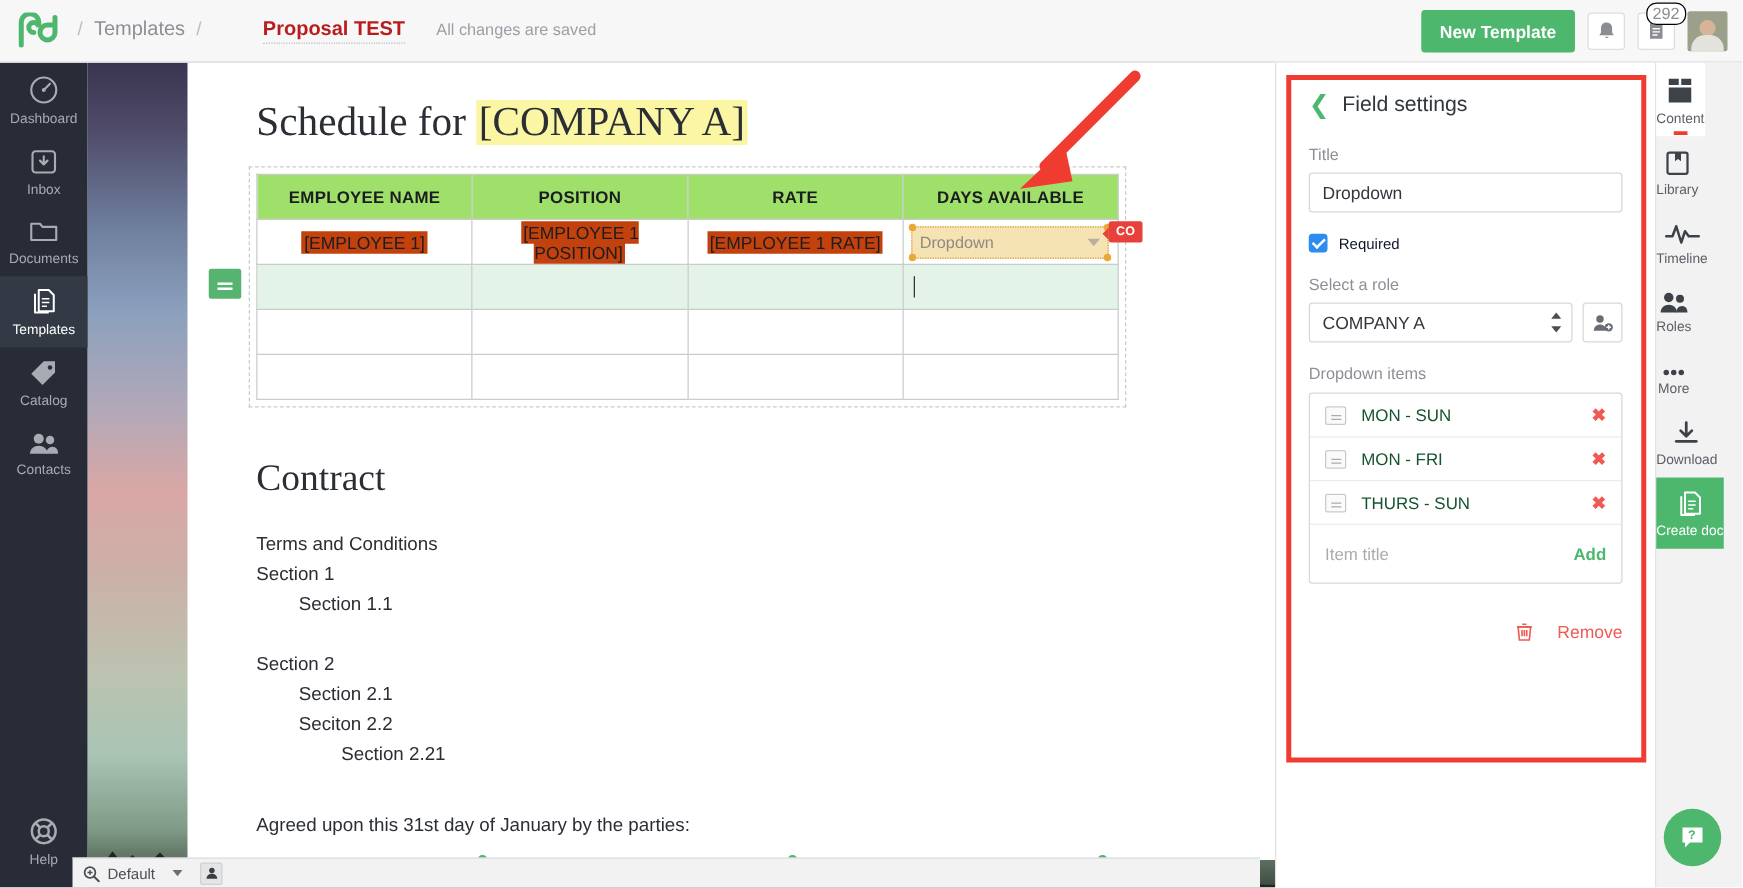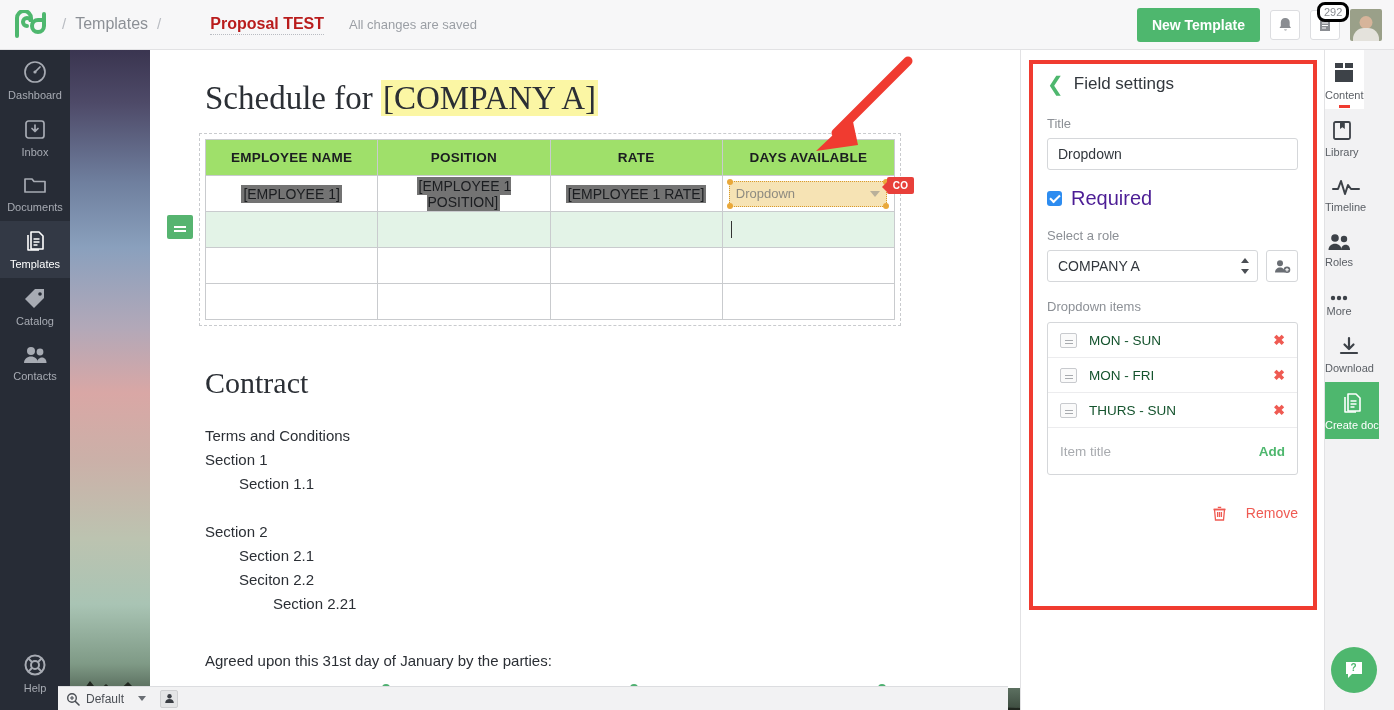--- a/index.html
+++ b/index.html
@@ -35,22 +35,22 @@
     font-size: 14px; font-weight: bold; padding: 9px 15px; cursor: pointer;
     font-family: "Liberation Sans", sans-serif;
   }
   .icon-btn {
     width: 30px; height: 30px; background: #fff; border: 1px solid #dcdde0;
     border-radius: 3px; display: flex; align-items: center; justify-content: center;
     cursor: pointer; position: relative;
   }
   .badge {
     position: absolute; top: -9px; left: 6px;
-    background: #fff; border: 3px solid #000000; border-radius: 8px;
-    font-size: 11px; color: #8a8d92; padding: 1px 4px; line-height: 1.1;
+    background: #fff; border: 1px solid #000000; border-radius: 8px;
+    font-size: 13px; color: #8a8d92; padding: 1px 4px; line-height: 1.1;
   }
   .avatar {
     width: 32px; height: 32px; border-radius: 2px; overflow: hidden;
     background: #9aa089; position: relative;
   }
   .avatar .face { position:absolute; left:50%; top:7px; transform:translateX(-50%);
     width:13px; height:13px; border-radius:50%; background:#d6b49a; }
   .avatar .body { position:absolute; left:50%; bottom:0; transform:translateX(-50%);
     width:26px; height:13px; border-radius:11px 11px 0 0; background:#e4e2dc; }
 
@@ -108,21 +108,21 @@
     position: absolute; left: -6px; top: -6px; right: -6px; bottom: -6px;
     border: 1px dashed #c9cbce; pointer-events: none;
   }
   table.sched { border-collapse: collapse; width: 690px; table-layout: fixed; }
   table.sched td, table.sched th { border: 1px solid #c9cbce; height: 36px; padding: 0 6px; }
   table.sched th {
     background: #9fe06a; text-align: center;
     font-size: 13.5px; font-weight: bold; color: #1b1d20; letter-spacing: .2px;
   }
   table.sched td { font-size: 14px; color: #1b1d20; text-align: center; }
-  .tok { background: #737373; padding: 1px 2px; }
+  .tok { background: #c2410c; padding: 1px 2px; }
   tr.rowsel td { background: #e3f3e7; }
   .caret {
     display: inline-block; width: 1px; height: 17px; background: #333;
     vertical-align: middle;
   }
   .row-handle {
     position: absolute; left: -38px; top: 76px;
     width: 26px; height: 24px; background: #56b470; border-radius: 2px;
     display: flex; align-items: center; justify-content: center; cursor: grab;
   }
@@ -223,21 +223,21 @@
   }
   .checkrow { display: flex; align-items: center; gap: 9px; margin: 17px 0 18px; }
   .cbox {
     width: 15px; height: 15px; background: #2d8cf0; border-radius: 3px;
     display: flex; align-items: center; justify-content: center; cursor: pointer;
   }
   .cbox:after {
     content: ''; width: 4px; height: 8px; border: solid #fff;
     border-width: 0 2px 2px 0; transform: rotate(45deg) translate(-1px,-1px);
   }
-  .checklbl { font-size: 20px; color: #4c1d95; }
+  .checklbl { font-size: 12px; color: #0f172a; }
 
   .rolerow { display: flex; gap: 8px; align-items: center; }
   .selwrap { position: relative; flex: 1; }
   .fselect {
     width: 100%; height: 32px; border: 1px solid #d5d7da; border-radius: 3px;
     padding: 0 26px 0 10px; font-size: 14px; color: #32373d; background: #fff;
     display: flex; align-items: center; cursor: pointer;
   }
   .stepper {
     position: absolute; right: 9px; top: 8px; width: 8px; height: 16px;

